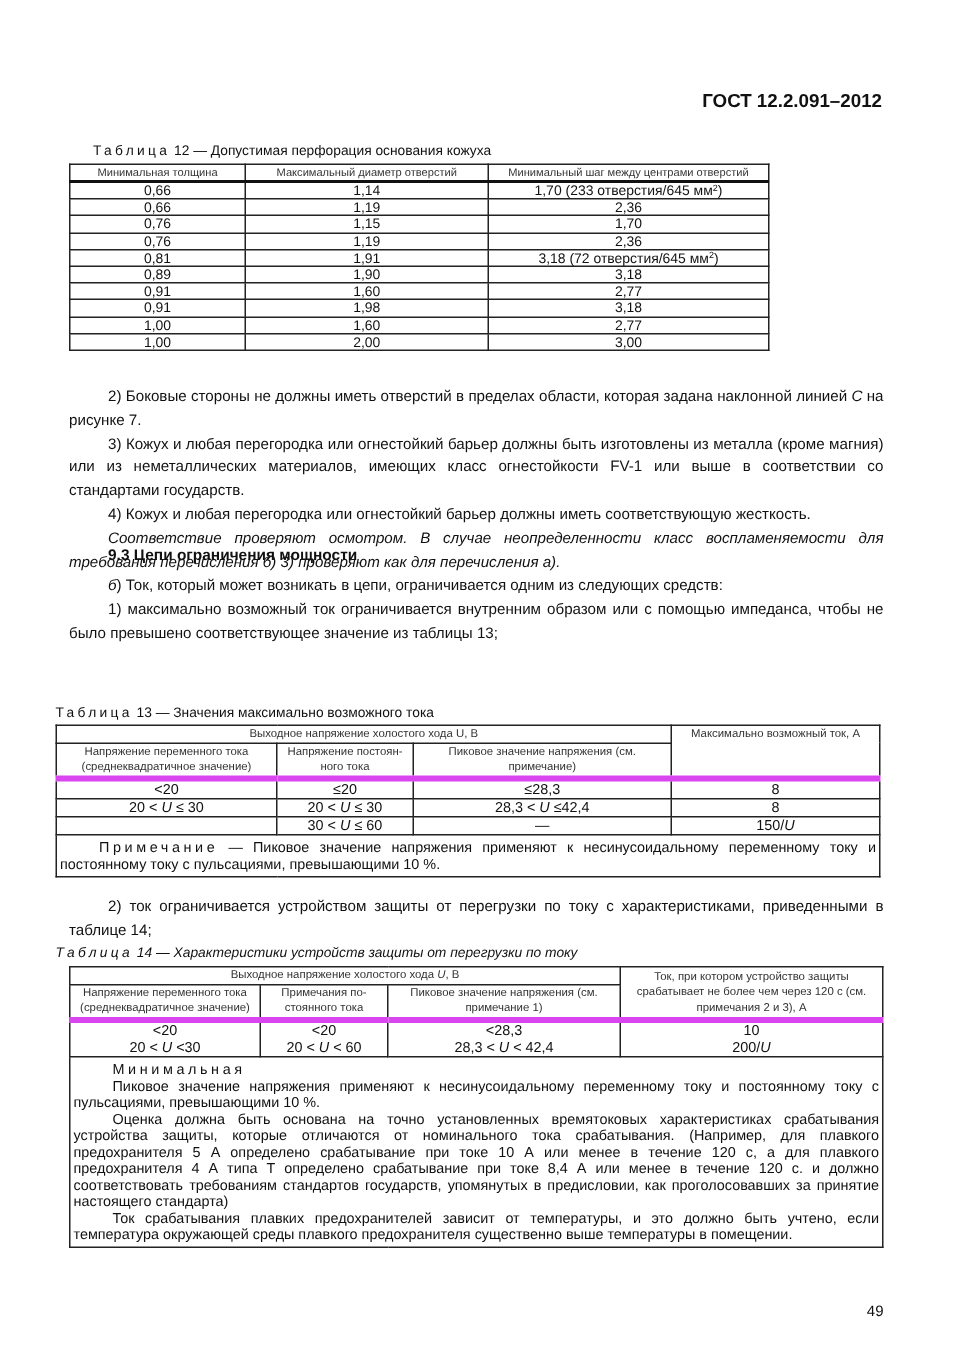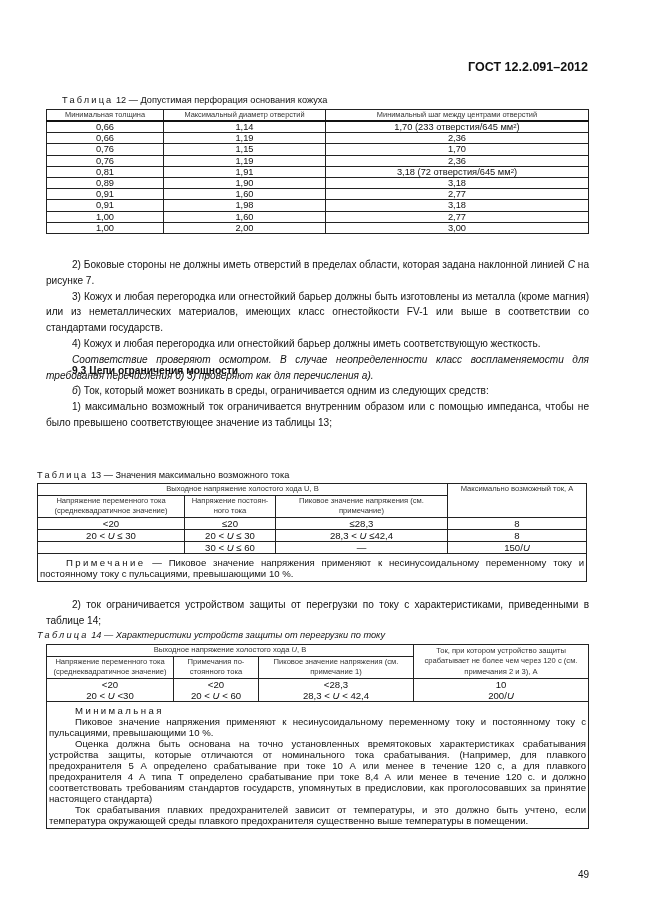--- a/index.html
+++ b/index.html
@@ -4,32 +4,32 @@
 <style>
   html, body { margin:0; padding:0; background:#fff; }
   body { width:646px; height:913px; position:relative; overflow:hidden;
          font-family:"Liberation Sans", sans-serif; color:#111; }
   .abs { position:absolute; }
   .hdr { right:58px; top:60px; font-weight:bold; font-size:12.5px; }
   .cap { font-size:9.2px; white-space:nowrap; }
   .cap .sp { letter-spacing:2.2px; }
   table { position:absolute; border-collapse:collapse; font-family:"Liberation Sans", sans-serif; }
   td, th { border:1px solid #222; padding:0 2px; text-align:center; font-weight:normal; }
-  .t12 { left:46px; top:109px; width:543px; font-size:9.3px; }
+  .t12 { left:46px; top:109px; width:467px; font-size:9.3px; }
   .t12 th { font-size:7.4px; color:#333; height:10px; line-height:10px; }
   .t12 td { height:10.2px; line-height:10px; padding:0; }
   .t12 tr.first-data td { border-top:2px solid #111; }
   .body { left:46px; width:543px; font-size:10.1px; line-height:15.8px; text-align:justify; }
   .body p { margin:0; text-indent:26px; }
   .it { font-style:italic; }
   .h93 { left:72px; top:365px; font-weight:bold; font-size:10.3px; }
   .t13 { left:37px; top:483px; width:550px; font-size:9.6px; }
   .t13 .sm, .t14 .sm { font-size:7.6px; color:#333; line-height:10.5px; }
   .t13 td { line-height:11px; }
-  .t13 tr.first-data td, .t14 tr.first-data td { border-top:1px solid #d946ef; }
+  .t13 tr.first-data td, .t14 tr.first-data td { border-top:4px solid #d946ef; }
   .t14 { left:46px; top:644px; width:543px; font-size:9.6px; }
   .t14 td { line-height:11px; }
   .note { text-align:justify !important; font-size:9.6px; line-height:14.2px; padding:3px 2px 2px 2px !important; }
   .note p { margin:0; text-indent:26px; }
   .spaced { letter-spacing:2.4px; }
   .pageno { right:57px; top:869px; font-size:10px; }
   sup { font-size:6px; vertical-align:top; position:relative; top:-1px; }
 </style>
 </head>
 <body>
@@ -106,21 +106,21 @@
 
 <div class="abs body" style="top:257px;">
   <p><span>2) Боковые стороны не должны иметь отверстий в пределах области, которая задана наклонной линией </span><span class="it">С</span><span> на рисунке 7.</span></p>
   <p>3) Кожух и любая перегородка или огнестойкий барьер должны быть изготовлены из металла (кроме магния) или из неметаллических материалов, имеющих класс огнестойкости FV-1 или выше в соответствии со стандартами государств.</p>
   <p>4) Кожух и любая перегородка или огнестойкий барьер должны иметь соответствующую жесткость.</p>
   <p class="it">Соответствие проверяют осмотром. В случае неопределенности класс воспламеняемости для требования перечисления б) 3) проверяют как для перечисления а).</p>
 </div>
 
 <div class="abs h93">9.3 Цепи ограничения мощности</div>
 <div class="abs body" style="top:383px;">
-  <p><span class="it">б</span><span>) Ток, который может возникать в среды, ограничивается одним из следующих средств:</span></p>
+  <p><span class="it">б</span><span>) Ток, который может возникать в цепи, ограничивается одним из следующих средств:</span></p>
   <p>1) максимально возможный ток ограничивается внутренним образом или с помощью импеданса, чтобы не было превышено соответствующее значение из таблицы 13;</p>
 </div>
 
 <div class="abs cap" style="left:37px;top:470px;"><span class="sp">Таблица</span><span> 13 — Значения максимально возможного тока</span></div>
 <table class="t13">
   <colgroup>
       <col style="width:147px">
       <col style="width:91px">
       <col style="width:172px">
       <col>

